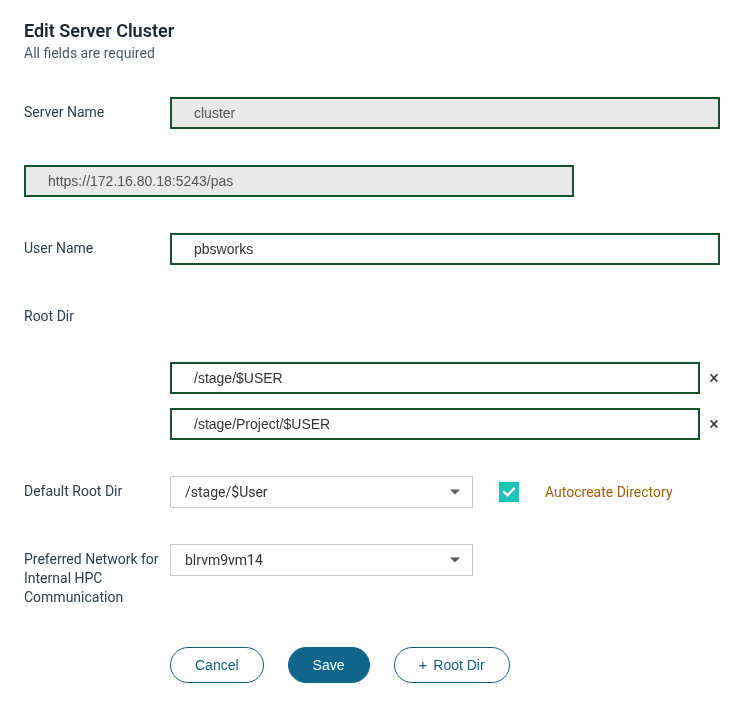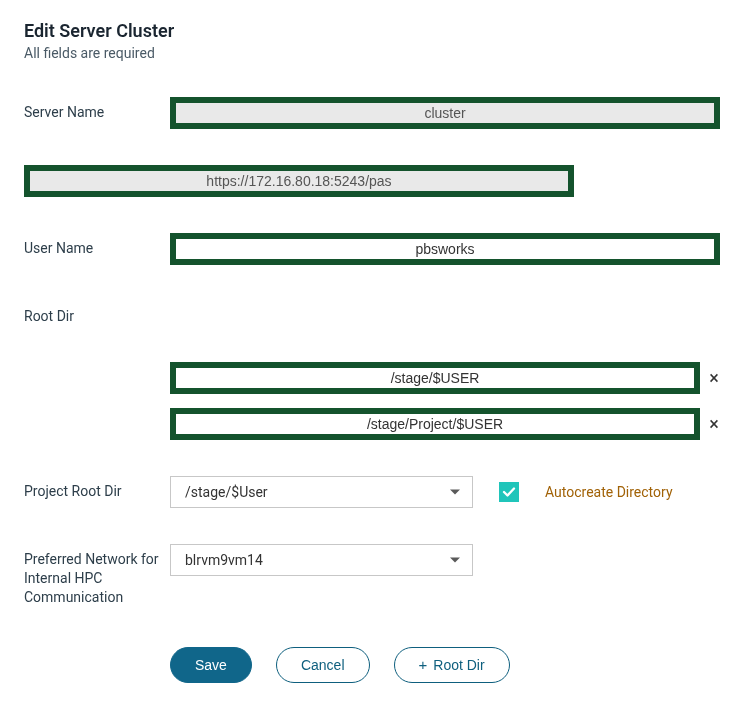--- a/index.html
+++ b/index.html
@@ -35,27 +35,26 @@
       line-height: 1.35;
     }
     .form-control-area {
       flex: 1;
       min-width: 0;
     }
     .text-input {
       width: 100%;
       max-width: 550px;
       height: 32px;
-      border: 6px solid #14532d;
+      border: 2px solid #14532d;
       background: #ffffff;
       padding: 0 22px;
       font-size: 14px;
       color: #333;
       outline: none;
-      text-align: center;
     }
     .text-input.readonly {
       background: #e9e9e9;
       color: #555;
     }
     .root-dir-row {
       display: flex;
       align-items: center;
       max-width: 580px;
       margin-bottom: 14px;
@@ -194,21 +193,21 @@
   <div class="form-label"></div>
   <div class="form-control-area">
     <div class="root-dir-row">
       <input class="text-input" value="/stage/Project/$USER" style="">
       <span class="delete-x">×</span>
     </div>
   </div>
 </div>
 
 <div class="form-row">
-  <div class="form-label">Project Root Dir</div>
+  <div class="form-label">Default Root Dir</div>
   <div class="form-control-area">
     <div class="inline-group">
       <div class="select-wrap">
         <div class="select-box">
           <span>/stage/$User</span>
           <span class="select-caret"></span>
         </div>
       </div>
       <div class="checkbox-box">
         <svg width="14" height="14" viewBox="0 0 14 14">
@@ -226,19 +225,19 @@
     <div class="select-wrap">
       <div class="select-box">
         <span>blrvm9vm14</span>
         <span class="select-caret"></span>
       </div>
     </div>
   </div>
 </div>
 
 <div class="button-row">
+  <button class="btn">Cancel</button>
   <button class="btn primary">Save</button>
-  <button class="btn">Cancel</button>
   <button class="btn">
       <span class="plus">+</span>
       <span>Root Dir</span>
     </button>
 </div>
 
 </body></html>

